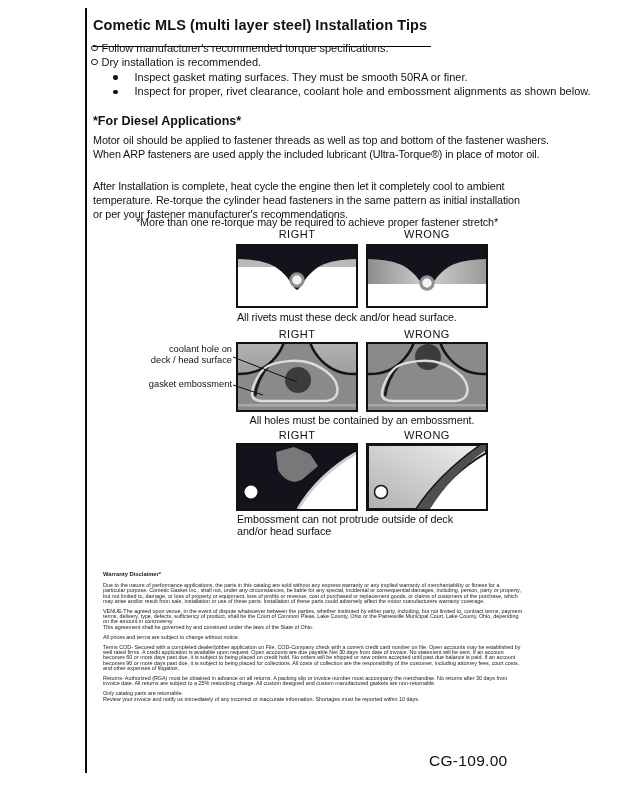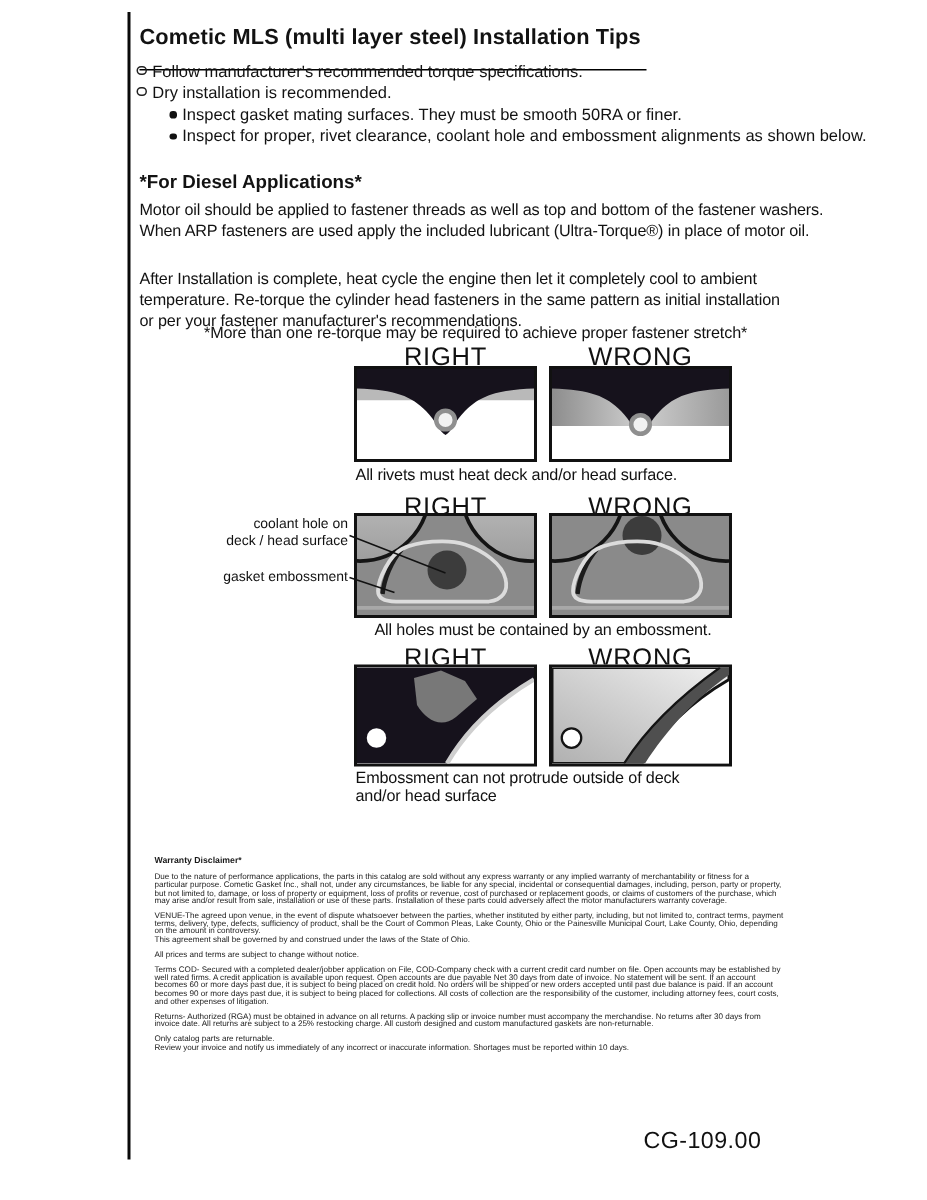--- a/index.html
+++ b/index.html
@@ -6,28 +6,28 @@
   body{width:618px;height:800px;position:relative;font-family:"Liberation Sans",sans-serif;color:#121212;overflow:hidden;}
   .abs{position:absolute;}
   
   .left-rule{left:85px;top:8px;width:2px;height:765px;background:#0a0a0a;}
   
   .title{left:93px;top:17px;font-size:14.5px;font-weight:bold;border-bottom:1.6px solid #000;padding:0 4px 13px 0;letter-spacing:.1px;}
   
   .bullets{left:91px;top:41px;font-size:11px;line-height:14.4px;}
   .b-row{display:flex;align-items:baseline;}
   .dot-o{display:inline-block;width:4.5px;height:4.5px;border:1px solid #222;border-radius:50%;margin-right:4px;position:relative;top:-1px;flex:0 0 auto;}
-  .sub{margin-left:22px;}
+  .sub{margin-left:22px;gap:13px;}
   .dot-f{display:inline-block;width:4.5px;height:4.5px;background:#111;border-radius:50%;margin-right:4px;position:relative;top:-1px;flex:0 0 auto;}
   
   .diesel-h{left:93px;top:114px;font-size:12.5px;font-weight:bold;}
   .para{left:93px;font-size:10.8px;line-height:14px;white-space:pre-line;width:470px;letter-spacing:-0.1px;}
   .p1{top:133px;} .p2{top:167px;margin-top:12px;} .p3{top:215px;margin-left:43px;}
   
-  .dlabel{width:122px;text-align:center;font-size:17px;letter-spacing:.5px;color:#111;}
+  .dlabel{width:122px;text-align:center;font-size:11px;letter-spacing:.5px;color:#111;}
   .cap{font-size:10.8px;letter-spacing:-0.1px;color:#111;white-space:pre-line;line-height:12px;}
   .panel{width:122px;height:64px;border:2px solid #111;box-sizing:border-box;background:#fff;}
   .panel svg{display:block;}
   .ann{width:124px;text-align:right;font-size:9.3px;line-height:11px;white-space:pre-line;color:#111;}
   
   .disc{left:103px;top:572px;width:420px;font-size:5.4px;line-height:5.2px;color:#1a1a1a;letter-spacing:0;}
   .disc h4{font-size:5.8px;margin:0 0 6px 0;}
   .disc p{margin:0 0 5px 0;white-space:pre-line;}
   .footer-code{left:385px;top:752px;font-size:15.5px;letter-spacing:.3px;color:#111;margin-left:44px;}
 </style>
@@ -86,21 +86,21 @@
           <stop offset="1" stop-color="#9a9a9a"></stop>
     </linearGradient>
       </defs>
     <rect width="118" height="60" fill="#ffffff"></rect>
     <rect y="12" width="118" height="26" fill="url(#g1)"></rect>
     <rect y="38" width="118" height="22" fill="#ffffff"></rect>
     <path d="M0,0 H118 V13 C92,14 82,18 72,28 C65,35 63,42 59,44 C55,42 53,35 46,28 C36,18 26,14 0,13 Z" fill="#16121c"></path>
     <circle cx="59" cy="37" r="6.2" fill="#f2f2f2" stroke="#8f8f8f" stroke-width="3"></circle>
   </svg>
 </div>
-<div class="abs cap" style="left:237px;top:311px;">All rivets must heat deck and/or head surface.</div>
+<div class="abs cap" style="left:237px;top:311px;">All rivets must these deck and/or head surface.</div>
 
 <div class="abs dlabel" style="left:236px;top:328px;">RIGHT</div>
 <div class="abs dlabel" style="left:366px;top:328px;">WRONG</div>
 
 <div class="abs ann" style="left:108px;top:344px;">coolant hole on
 deck / head surface</div>
 <div class="abs ann" style="left:108px;top:379px;">gasket embossment</div>
 
 <div class="abs panel" style="left:236px;top:342px;height:70px;">
   <svg width="118" height="66" viewBox="0 0 118 66">

